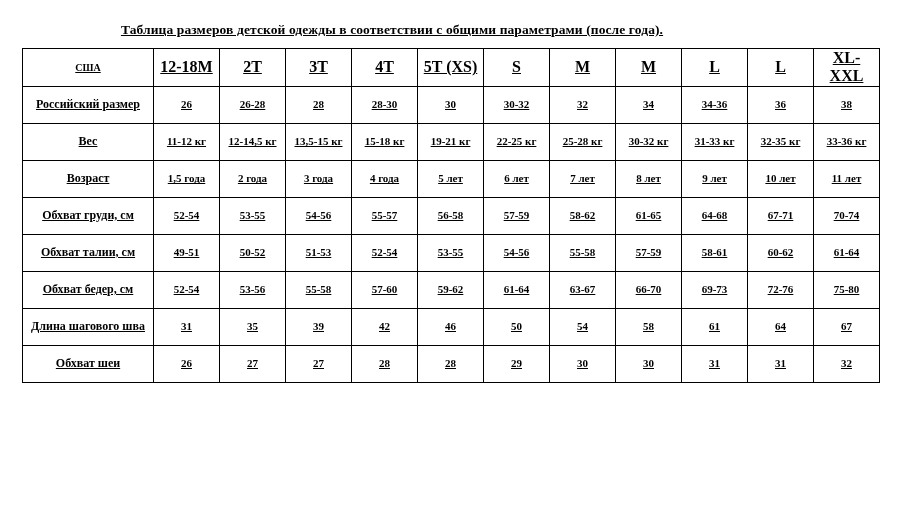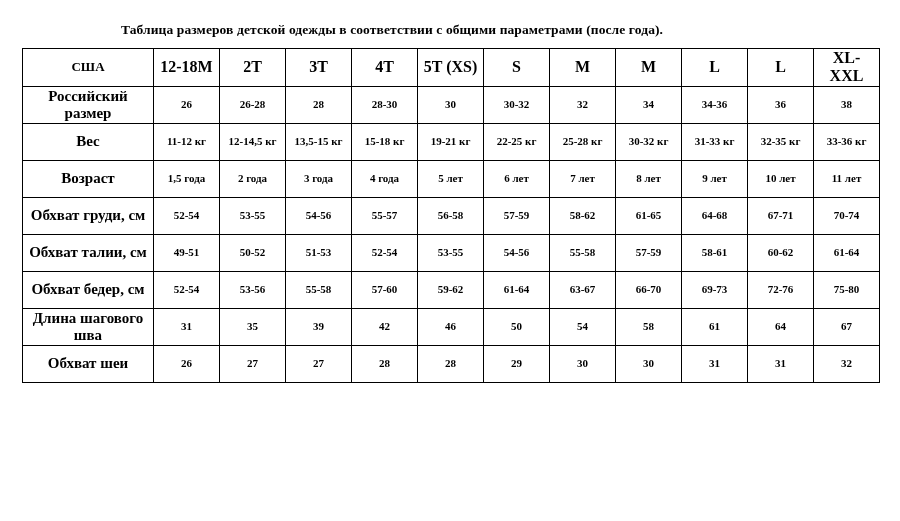--- a/index.html
+++ b/index.html
@@ -12,20 +12,21 @@
     height: 521px;
     font-family: "Liberation Serif", serif;
     color: #000000;
     overflow: hidden;
   }
   .page {
     position: relative;
     width: 784px;
     height: 521px;
     box-sizing: border-box;
+    text-decoration: underline;
   }
   .doc-title {
     text-align: center;
     font-weight: bold;
     font-size: 13.5px;
     font-family: "Liberation Serif", serif;
     margin: 0;
     padding-top: 22px;
     padding-bottom: 10px;
     letter-spacing: 0.1px;
@@ -50,25 +51,25 @@
     line-height: 1.15;
     height: 36px;
     word-wrap: break-word;
     overflow-wrap: break-word;
   }
   table.size-table tr.header-row td {
     height: 32px;
     font-size: 16px;
   }
   table.size-table tr.header-row td.rowhead {
-    font-size: 13px;
+    font-size: 10px;
   }
   table.size-table td.rowhead {
     text-align: center;
-    font-size: 15px;
+    font-size: 12px;
   }
   col.c0 { width: 131px; }
   col.cd { width: 66px; }
 </style>
 </head>
 <body>
 
 <div class="page">
 
   <div class="doc-title">Таблица размеров детской одежды в соответствии с общими параметрами (после года).</div>

